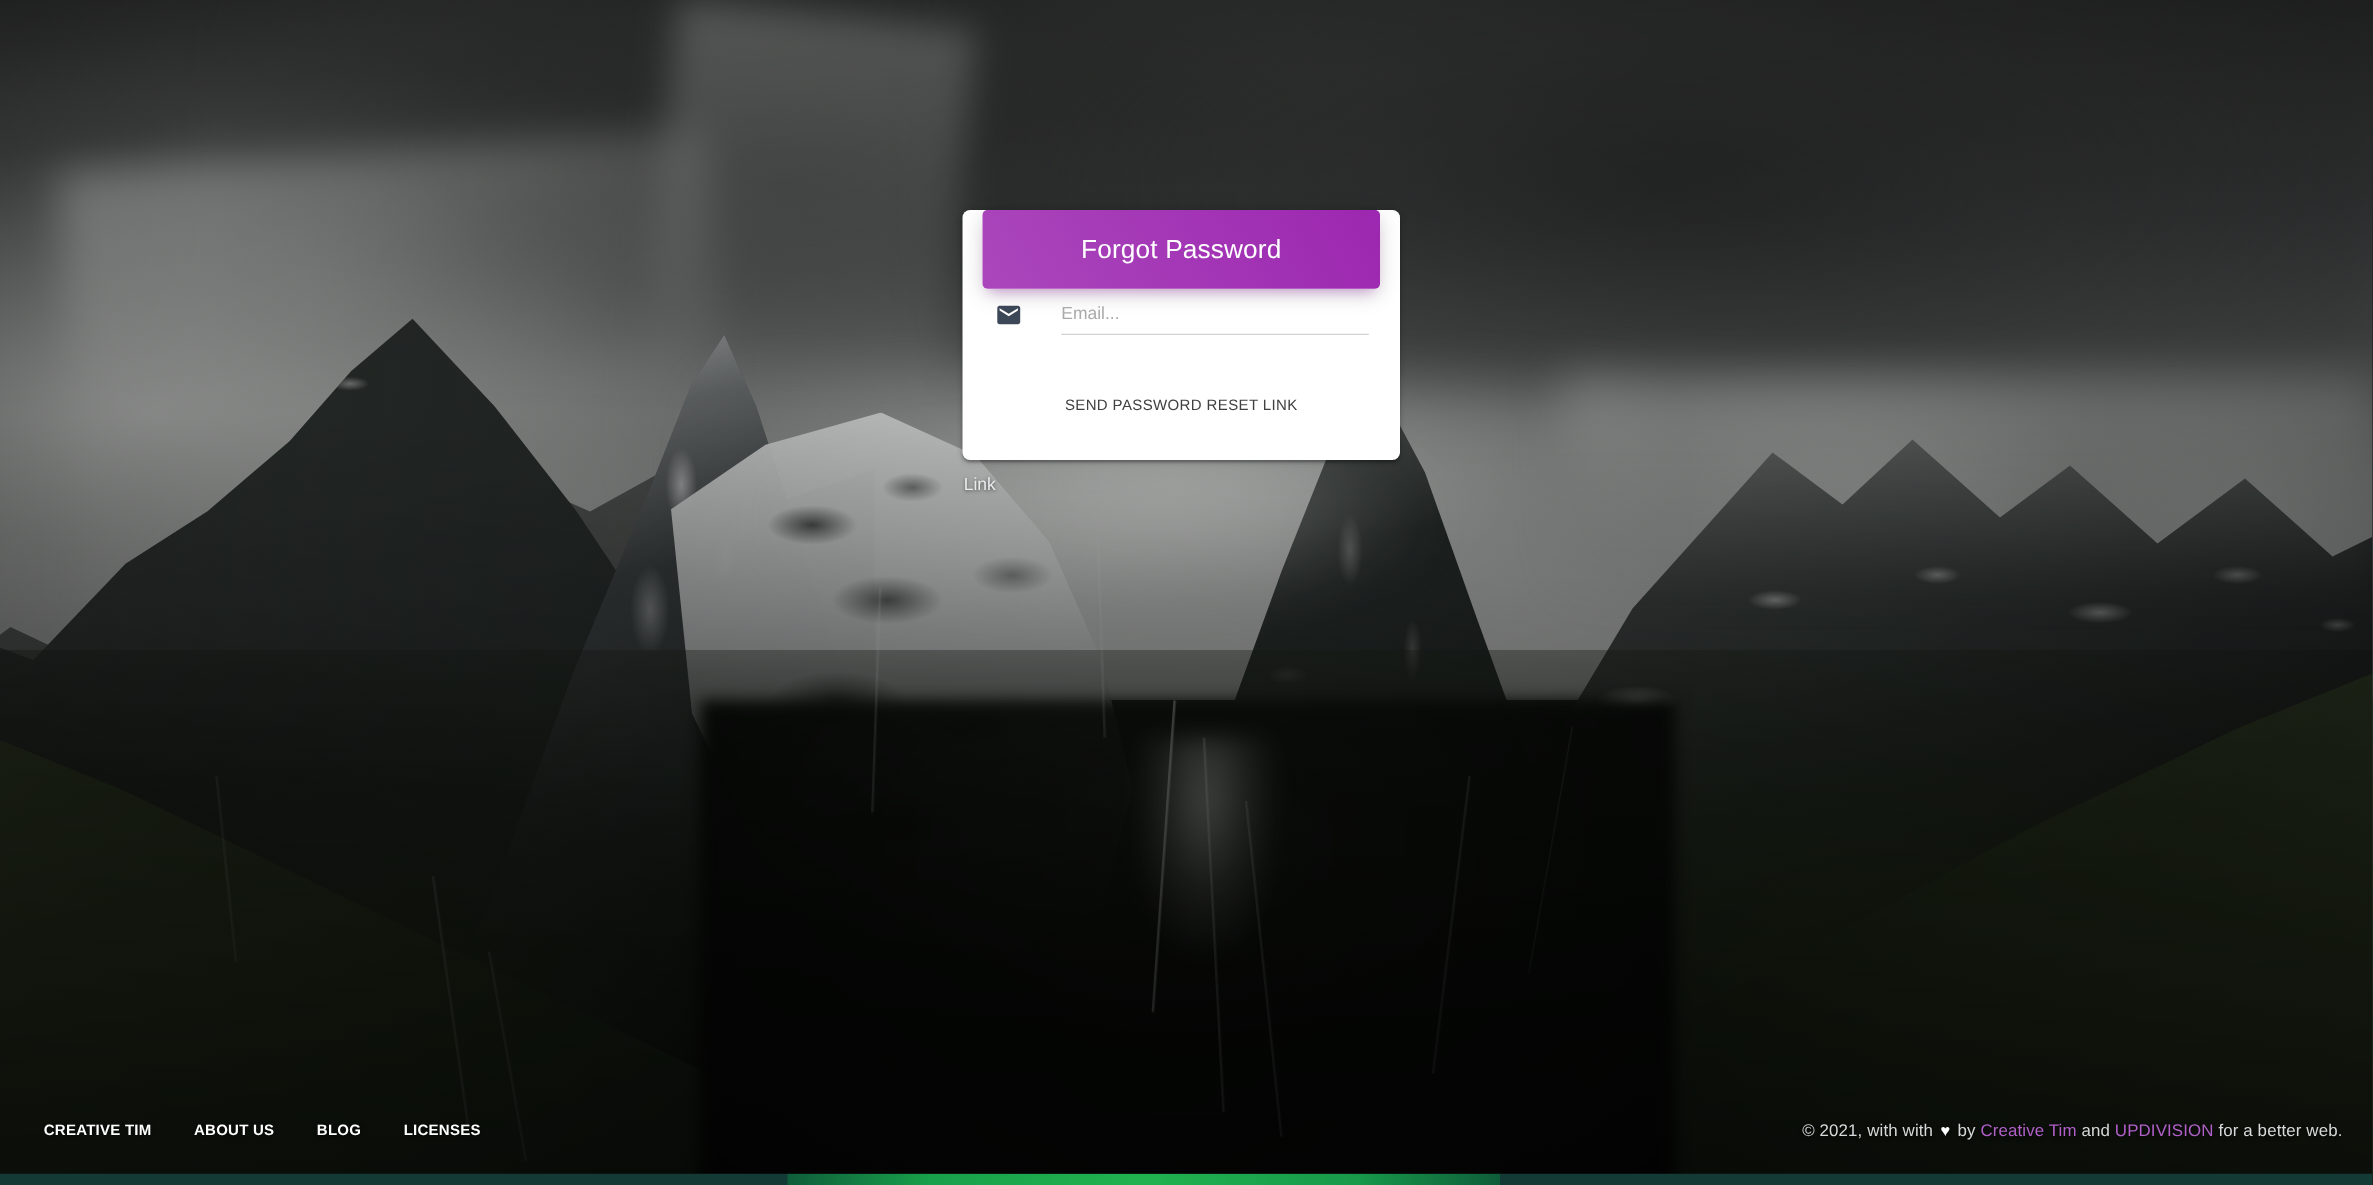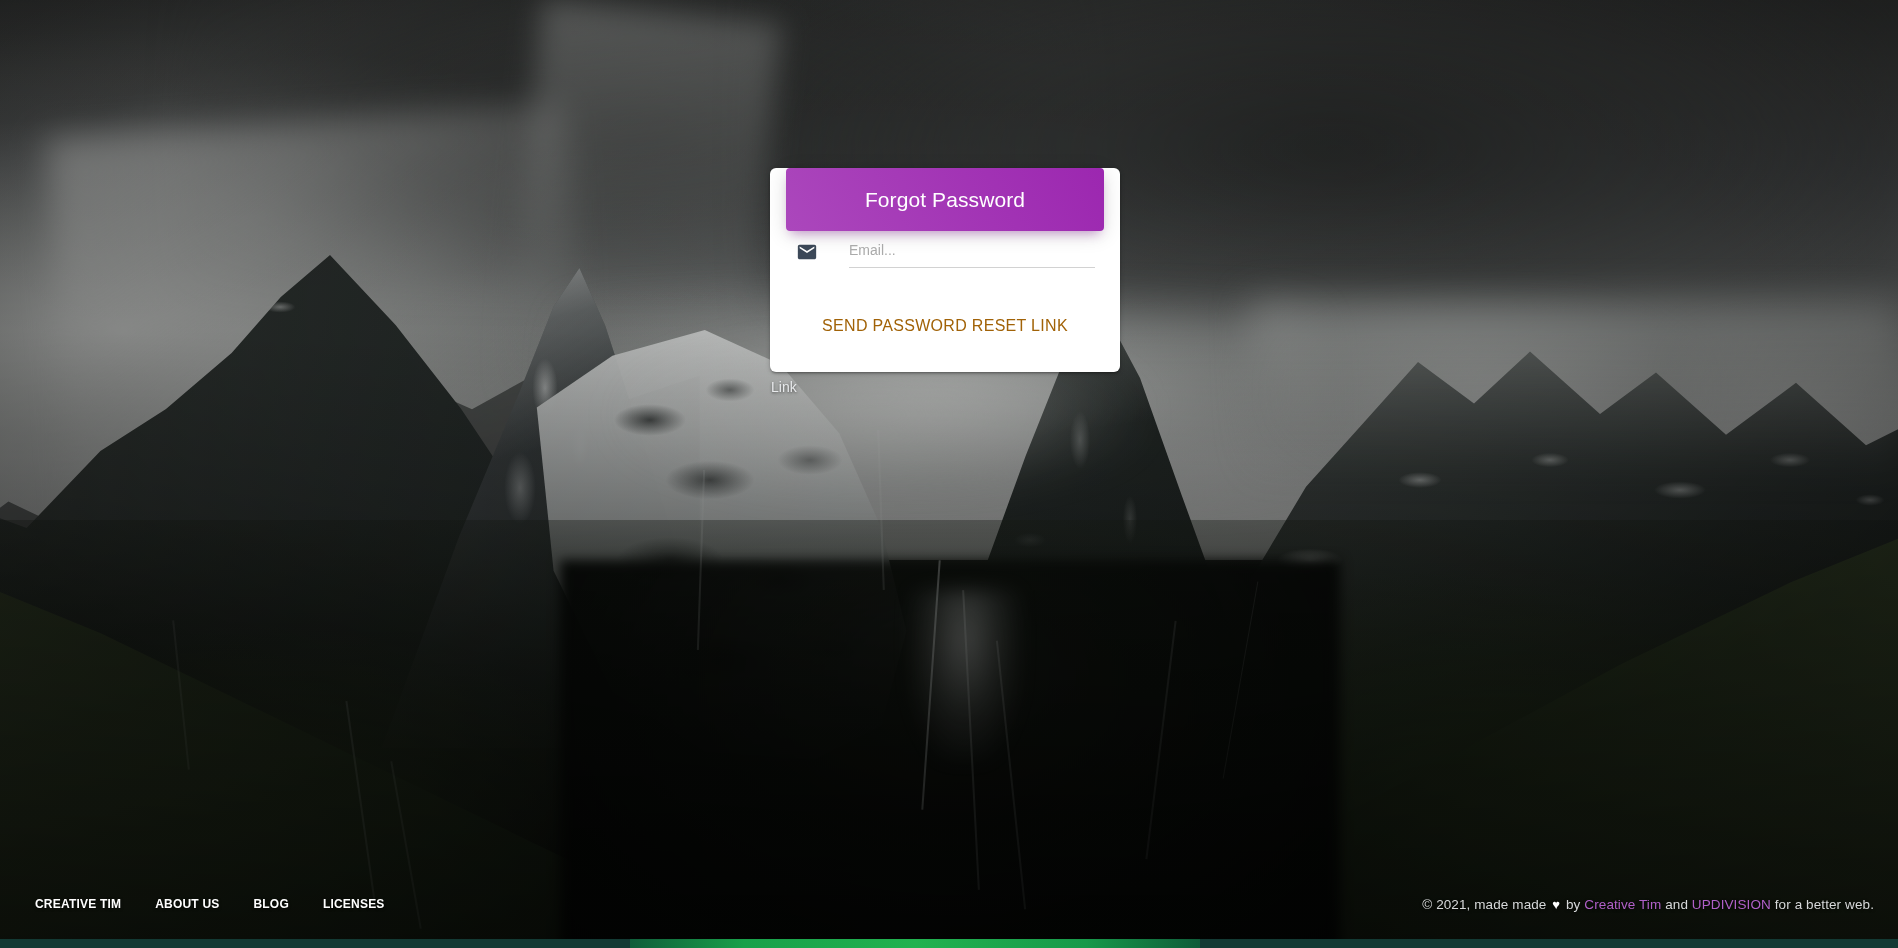--- a/index.html
+++ b/index.html
@@ -383,23 +383,23 @@
   .card-footer {
     margin-top: 38px;
     display: flex;
     justify-content: center;
   }
 
   .btn-reset {
     background: transparent;
     border: 0;
     cursor: pointer;
-    color: #a16207;
+    color: #404040;
     font-family: "Liberation Sans", sans-serif;
-    font-size: 16px;
+    font-size: 12px;
     font-weight: 500;
     letter-spacing: 0.3px;
     text-transform: uppercase;
     padding: 10px 16px;
     border-radius: 3px;
     line-height: 1;
   }
 
   
   .login-link {
@@ -577,21 +577,21 @@
       </li>
       <li>
         <a href="#">Blog</a>
       </li>
       <li>
         <a href="#">Licenses</a>
       </li>
     </ul>
 
     <div class="footer-copy">
-      <span>© 2021, made made</span>
+      <span>© 2021, with with</span>
       <span class="heart-icon">♥</span>
       <span>by</span>
       <a href="#">Creative Tim</a>
       <span>and</span>
       <a href="#">UPDIVISION</a>
       <span>for a better web.</span>
     </div>
   </div>
 
   <div class="bottom-bar">

